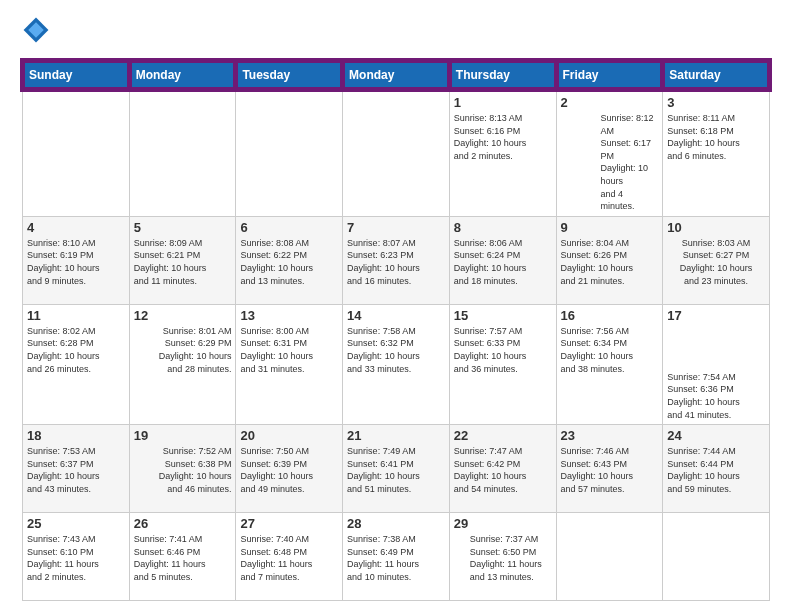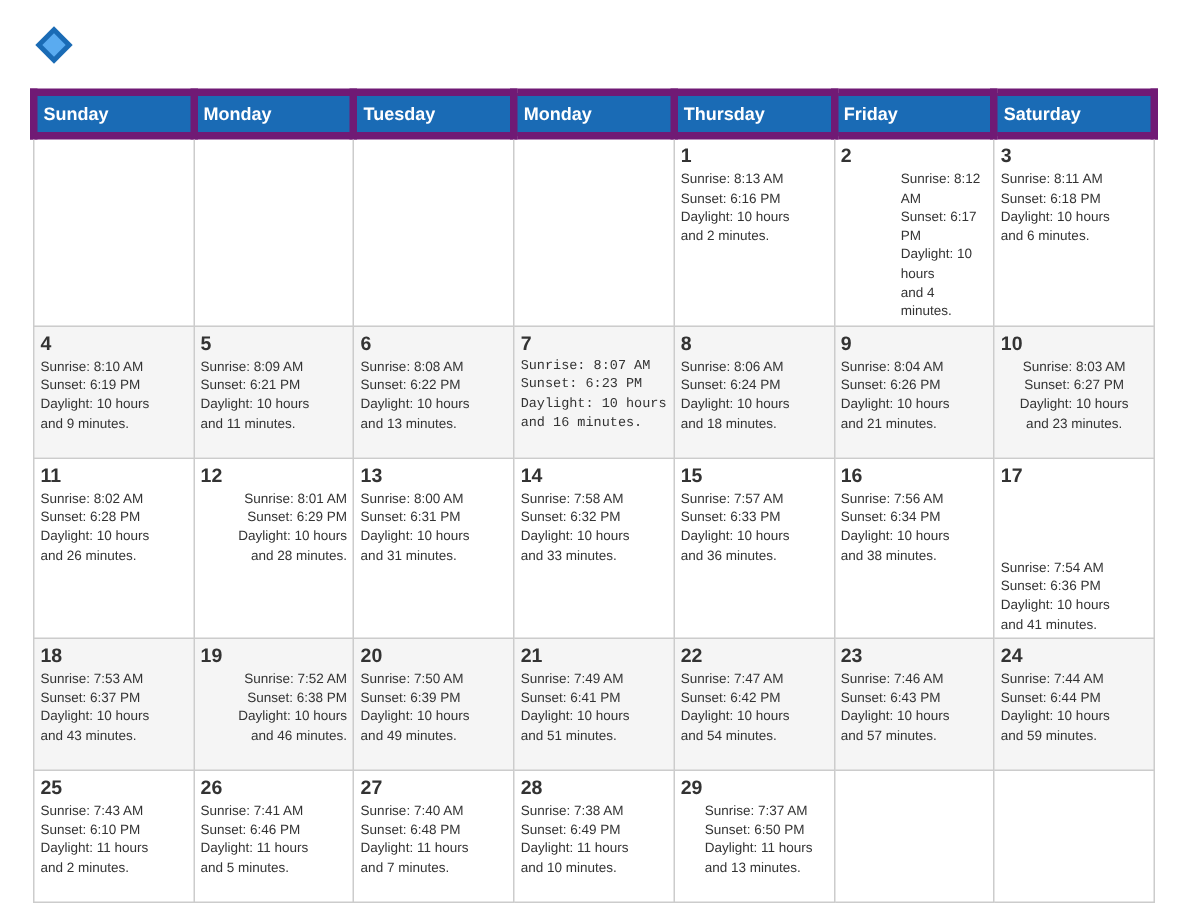--- a/index.html
+++ b/index.html
@@ -178,21 +178,21 @@
           </td>
           <td>
             <span class="day-number">6</span>
             <div class="day-info" style="white-space: pre-line;">Sunrise: 8:08 AM
 Sunset: 6:22 PM
 Daylight: 10 hours
 and 13 minutes.</div>
           </td>
           <td>
             <span class="day-number">7</span>
-            <div class="day-info" style="white-space: pre-line; font-family: Liberation Mono, monospace;">Sunrise: 8:07 AM
+            <div class="day-info" style="white-space: pre-line;">Sunrise: 8:07 AM
 Sunset: 6:23 PM
 Daylight: 10 hours
 and 16 minutes.</div>
           </td>
           <td>
             <span class="day-number">8</span>
             <div class="day-info" style="white-space: pre-line;">Sunrise: 8:06 AM
 Sunset: 6:24 PM
 Daylight: 10 hours
 and 18 minutes.</div>

